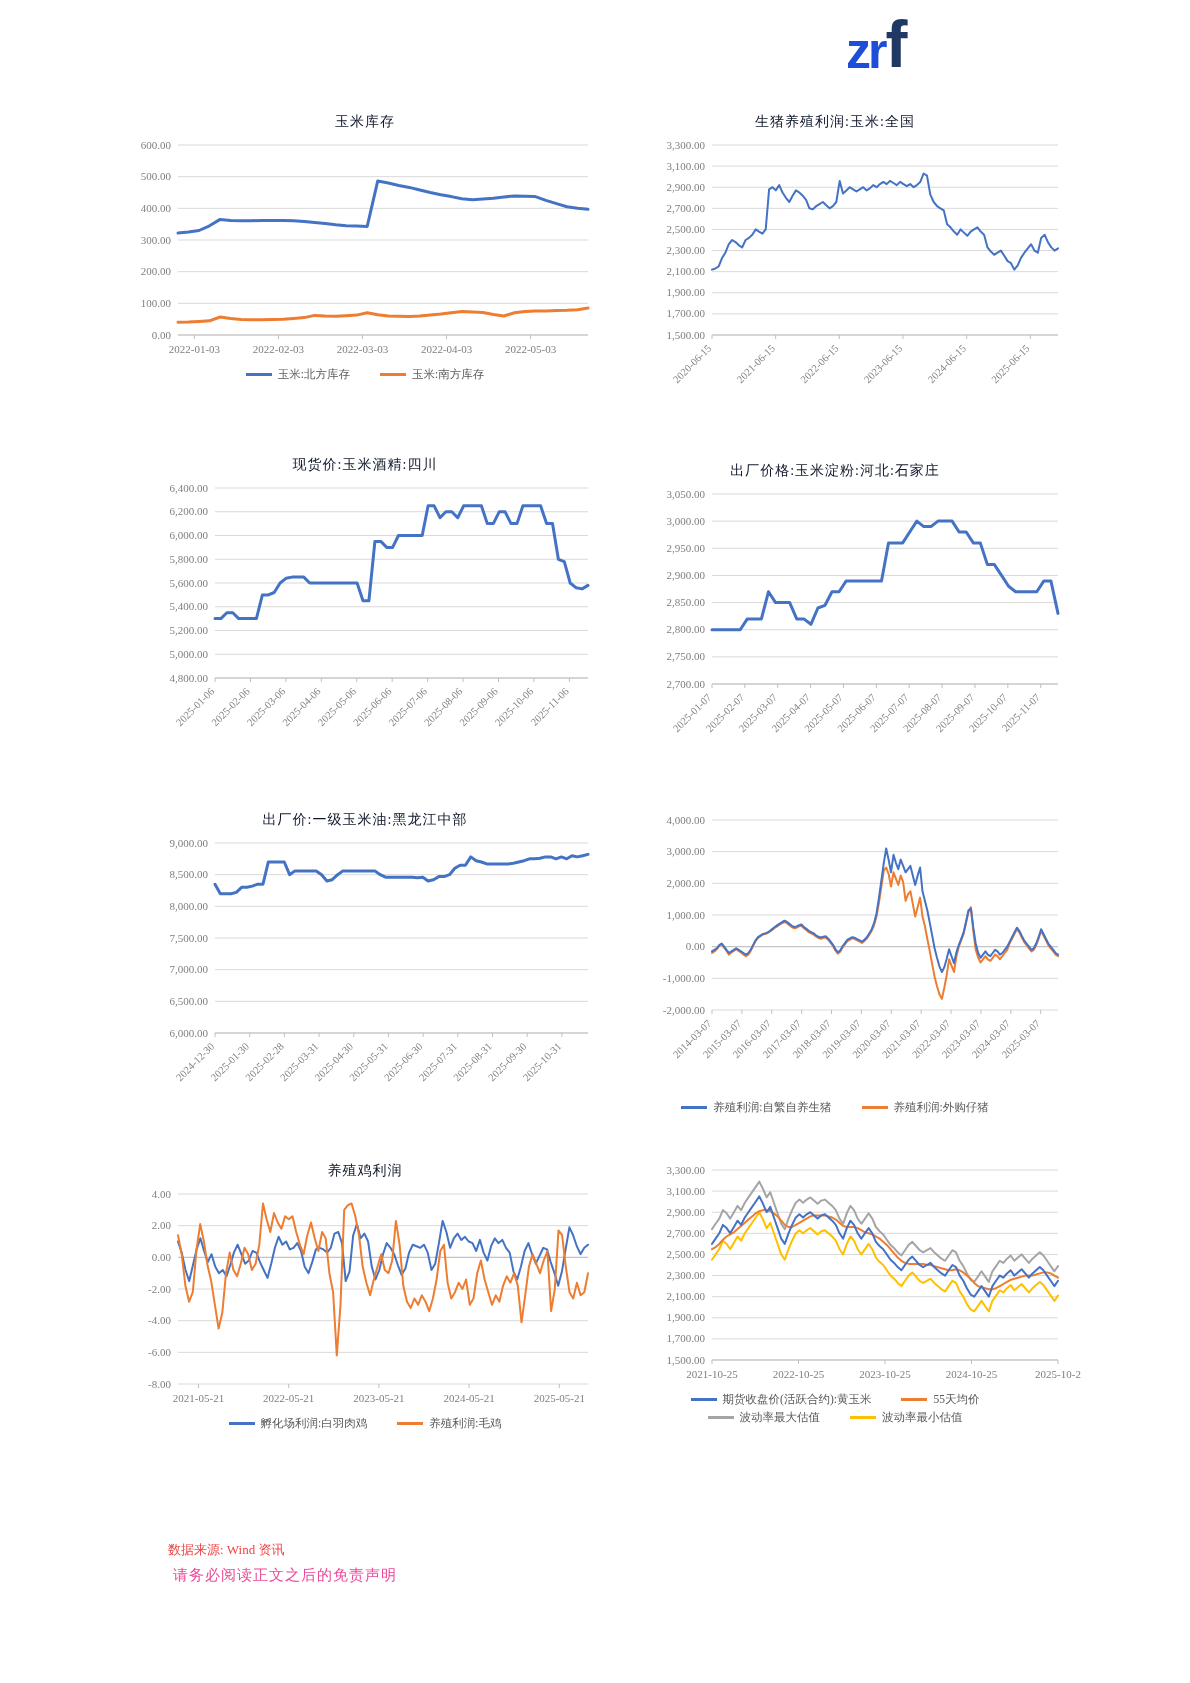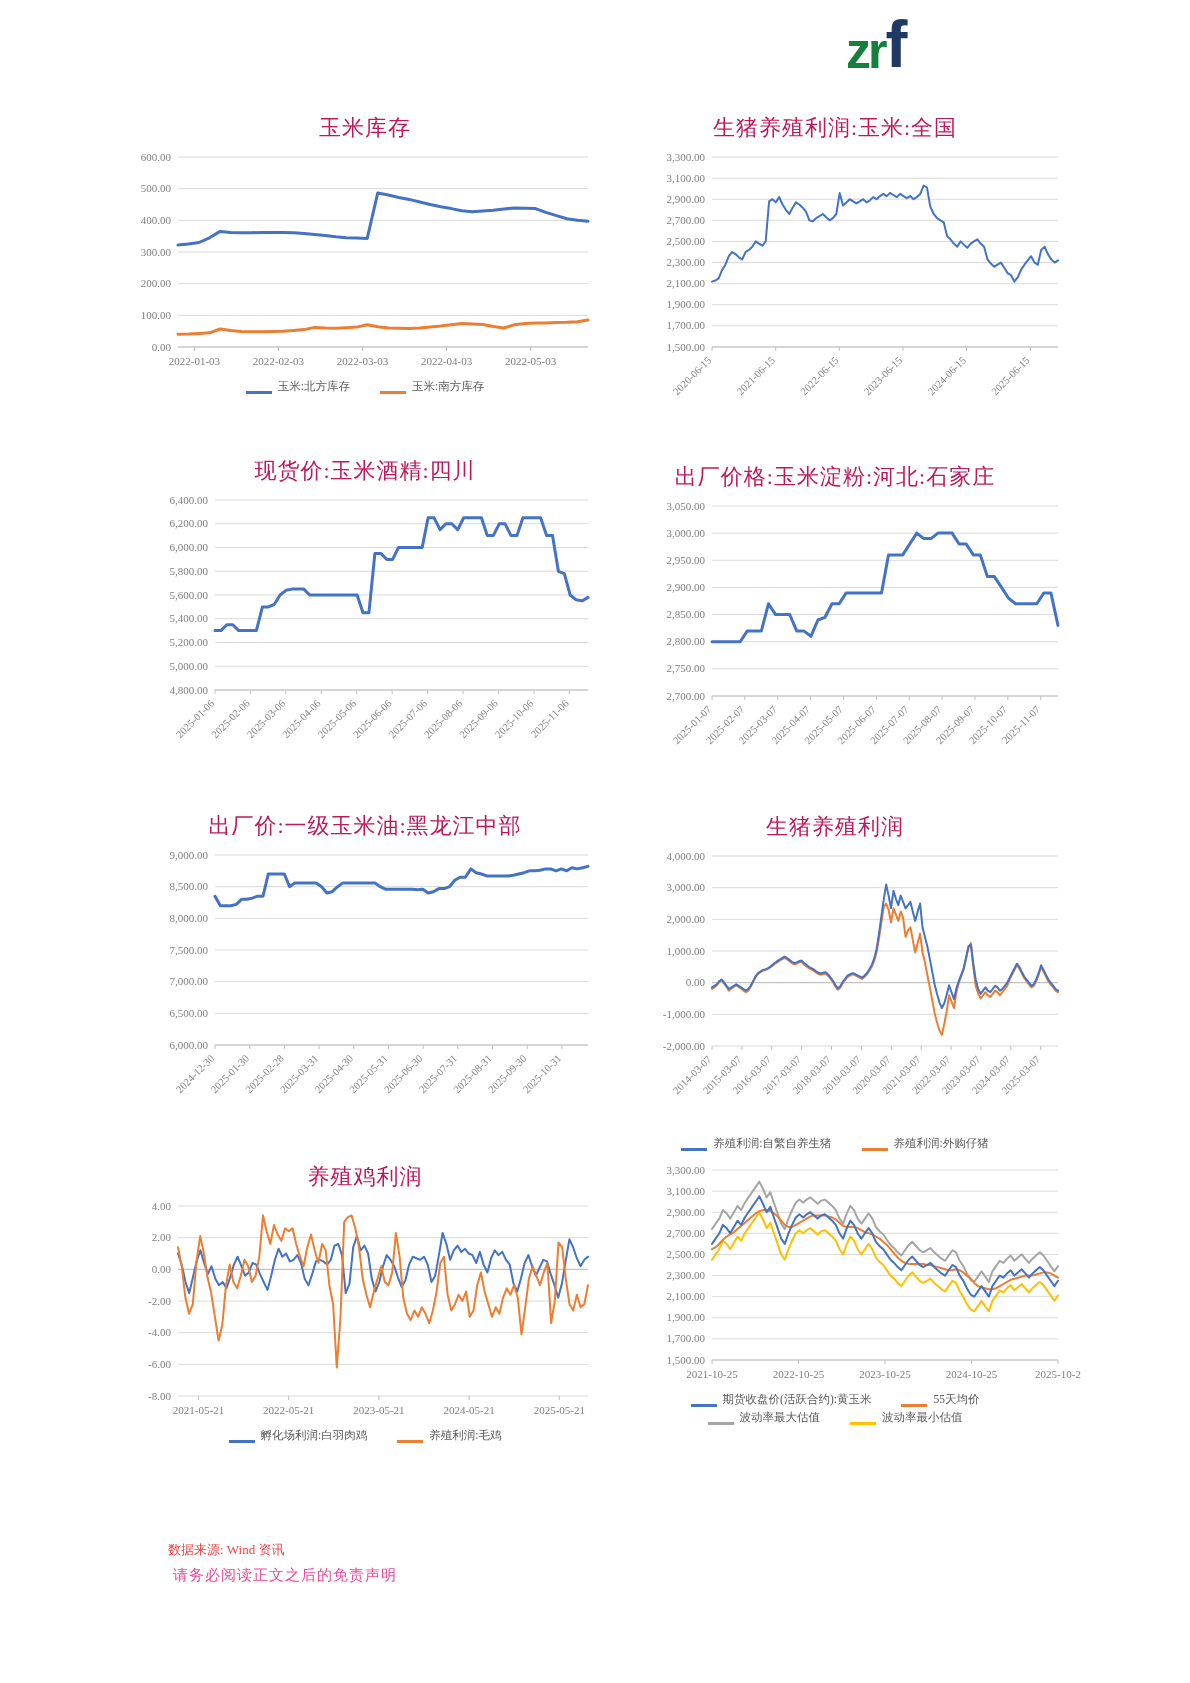--- a/index.html
+++ b/index.html
@@ -2,36 +2,36 @@
 <html><head>
 <meta charset="utf-8">
 <style>
   html,body{margin:0;padding:0;background:#ffffff;}
   body{width:1190px;height:1683px;position:relative;font-family:"Liberation Serif",serif;}
   .page{position:absolute;left:0;top:0;width:1190px;height:1683px;background:#fff;overflow:hidden;}
 
   
   .logo{position:absolute;left:846px;top:18px;display:flex;align-items:flex-end;}
   .logo-mark{display:flex;align-items:flex-end;font-family:"Liberation Sans",sans-serif;font-weight:bold;line-height:.8;}
-  .logo-zr{font-size:50px;color:#15803d;letter-spacing:-3px;}
+  .logo-zr{font-size:50px;color:#1d4ed8;letter-spacing:-3px;}
   .logo-f{font-size:66px;color:#1F3864;margin-left:1px;}
   .brand{margin-left:10px;font-family:"Liberation Sans",sans-serif;padding-bottom:2px;}
   .brand-cn{font-size:28px;font-weight:bold;color:#8E8E8E;letter-spacing:1px;line-height:1;}
   .brand-en{font-size:9.5px;color:#9A9A9A;letter-spacing:1.7px;margin-top:4px;line-height:1;}
 
   
   .chart{position:absolute;width:470px;}
-  .chart-title{font-size:22px;font-weight:400;color:#be185d;text-align:center;margin:0 0 6px 0;letter-spacing:1px;}
+  .chart-title{font-size:14px;font-weight:400;color:#0f172a;text-align:center;margin:0 0 6px 0;letter-spacing:1px;}
   svg{display:block;overflow:visible;}
   .ylab{font-size:11px;fill:#7F7F7F;}
   .xlab{font-size:11px;fill:#7F7F7F;}
   .xlab-rot{font-size:10.5px;fill:#7F7F7F;}
   .legend{display:flex;flex-direction:column;align-items:center;gap:3px;margin-top:4px;}
   .legend-row{display:flex;gap:30px;justify-content:center;}
-  .lg{display:flex;align-items:flex-end;gap:6px;font-size:11.5px;color:#595959;}
+  .lg{display:flex;align-items:center;gap:6px;font-size:11.5px;color:#595959;}
   .lg i{width:26px;height:3px;display:inline-block;}
   .lg em{font-style:normal;}
 
   
   .src{position:absolute;left:168px;top:1541px;font-size:13px;color:#ef4444;}
   .disclaimer{position:absolute;left:173px;top:1566px;font-size:15px;color:#ec4899;letter-spacing:1px;}
 </style>
 </head>
 <body>
 
@@ -271,21 +271,20 @@
           <text x="0" y="0" text-anchor="end" class="xlab-rot" transform="translate(293.134,212) rotate(-45)">2025-06-30</text>
           <text x="0" y="0" text-anchor="end" class="xlab-rot" transform="translate(327.823,212) rotate(-45)">2025-07-31</text>
           <text x="0" y="0" text-anchor="end" class="xlab-rot" transform="translate(362.512,212) rotate(-45)">2025-08-31</text>
           <text x="0" y="0" text-anchor="end" class="xlab-rot" transform="translate(397.201,212) rotate(-45)">2025-09-30</text>
           <text x="0" y="0" text-anchor="end" class="xlab-rot" transform="translate(431.89000000000004,212) rotate(-45)">2025-10-31</text>
         </svg>
       </div>
   </section>
 
   <section class="chart" style="left:600px;top:812px;">
-    <h2 class="chart-title">生猪养殖利润</h2>
     <div class="chart-body">
         <svg width="470" height="284">
           <line x1="112" y1="8" x2="458" y2="8" stroke="#D9D9D9" stroke-width="1"></line>
           <text x="105" y="11.5" text-anchor="end" class="ylab">4,000.00</text>
           <line x1="112" y1="39.66666666666667" x2="458" y2="39.66666666666667" stroke="#D9D9D9" stroke-width="1"></line>
           <text x="105" y="43.16666666666667" text-anchor="end" class="ylab">3,000.00</text>
           <line x1="112" y1="71.33333333333334" x2="458" y2="71.33333333333334" stroke="#D9D9D9" stroke-width="1"></line>
           <text x="105" y="74.83333333333334" text-anchor="end" class="ylab">2,000.00</text>
           <line x1="112" y1="103" x2="458" y2="103" stroke="#D9D9D9" stroke-width="1"></line>
           <text x="105" y="106.5" text-anchor="end" class="ylab">1,000.00</text>

